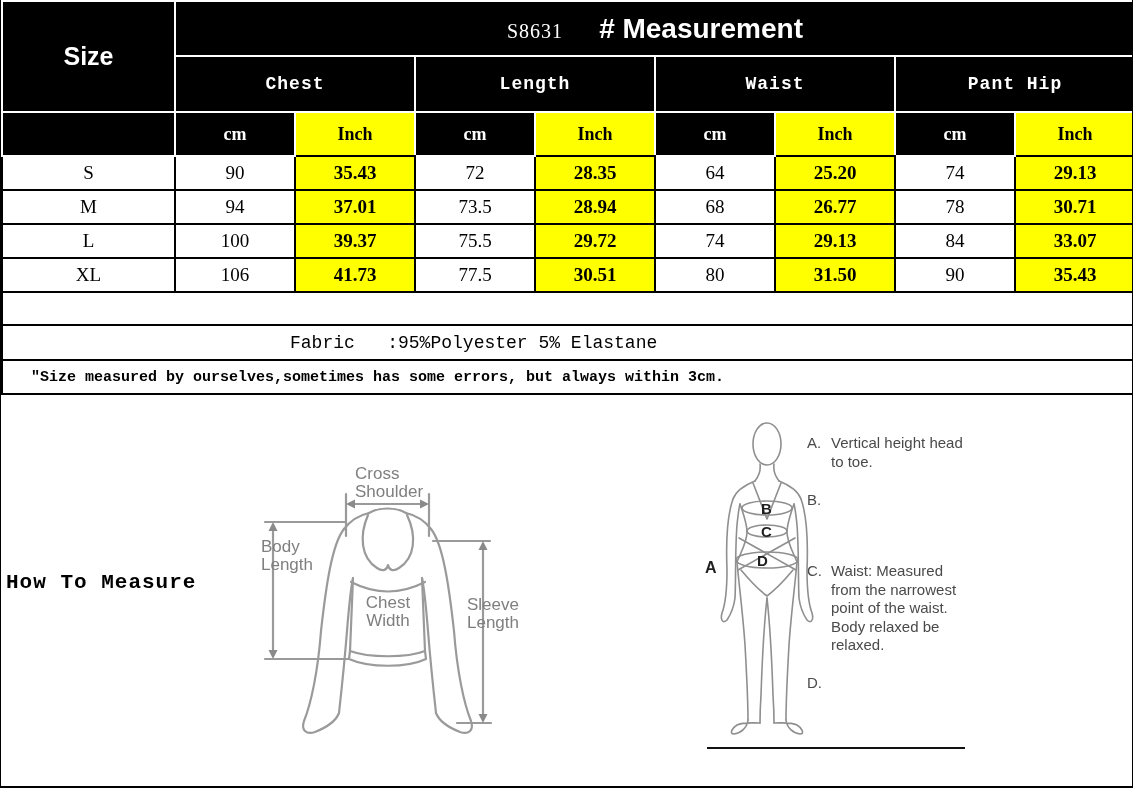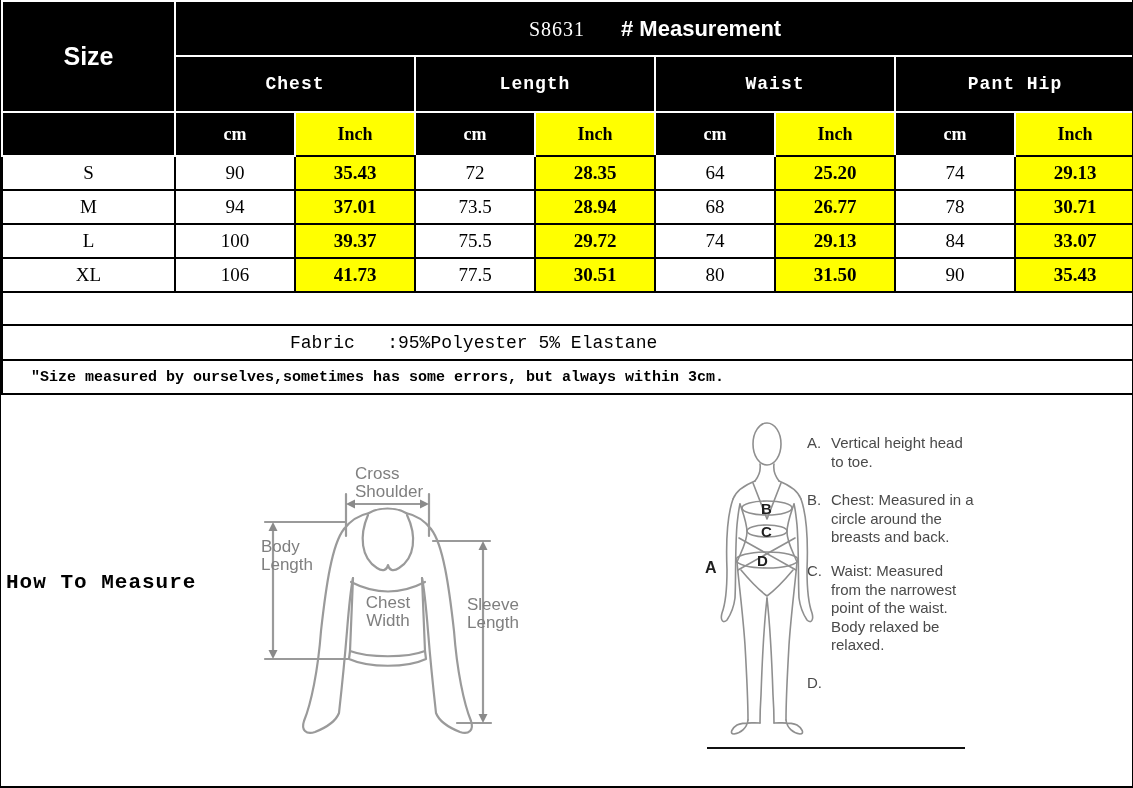--- a/index.html
+++ b/index.html
@@ -11,21 +11,21 @@
   }
   
   table.size-table { width:1133px; border-collapse:collapse; table-layout:fixed; }
   table.size-table td, table.size-table th { padding:0; text-align:center; vertical-align:middle; }
 
   .hd { background:#000; color:#fff; border:2px solid #fff; }
   th.corner { font-family:"Liberation Sans", sans-serif; font-weight:bold; font-size:25px;
               text-align:left; padding-left:34px; padding-top:22px;margin-left:16px; }
   td.title-cell { font-size:20px; letter-spacing:1px; padding-right:330px; }
   td.title-cell .code { font-family:"Liberation Serif", serif; margin-right:36px; }
-  td.title-cell .ttl  { font-family:"Liberation Sans", sans-serif; font-weight:bold; font-size:22px; letter-spacing:0; }
+  td.title-cell .ttl  { font-family:"Liberation Sans", sans-serif; font-weight:bold; font-size:28px; letter-spacing:0; }
   th.group { font-family:"Liberation Mono", monospace; font-weight:bold; font-size:18px; letter-spacing:1px; }
   th.unit  { font-family:"Liberation Serif", serif; font-weight:bold; font-size:18px;margin-left:40px; }
   th.unit-inch { background:#FFFF00; color:#000; border:2px solid #fff; border-bottom:2px solid #000; }
   th.spacer { background:#000; border:2px solid #fff; }
 
   tr.r1 { height:55px; } tr.r2 { height:56px; } tr.r3 { height:44px; }
   tr.data { height:34px; }
   tr.data td { border:2px solid #000; font-size:19px; }
   td.cm-cell, td.size-cell { background:#fff; color:#000; }
   td.inch-cell { background:#FFFF00; color:#000; font-weight:bold; font-size:17px; }
@@ -237,25 +237,20 @@
 
     <div class="instr" style="left:806px; top:39px;">
       <div class="letter">A.</div>
       <div>
         <div>Vertical height head</div>
         <div>to toe.</div>
       </div>
     </div>
     <div class="instr" style="left:806px; top:96px;">
       <div class="letter">B.</div>
-      <div>
-        <div>Chest: Measured in a</div>
-        <div>circle around the</div>
-        <div>breasts and back.</div>
-      </div>
     </div>
     <div class="instr" style="left:806px; top:167px;">
       <div class="letter">C.</div>
       <div>
         <div>Waist: Measured</div>
         <div>from the narrowest</div>
         <div>point of the waist.</div>
         <div>Body relaxed be</div>
         <div>relaxed.</div>
       </div>

